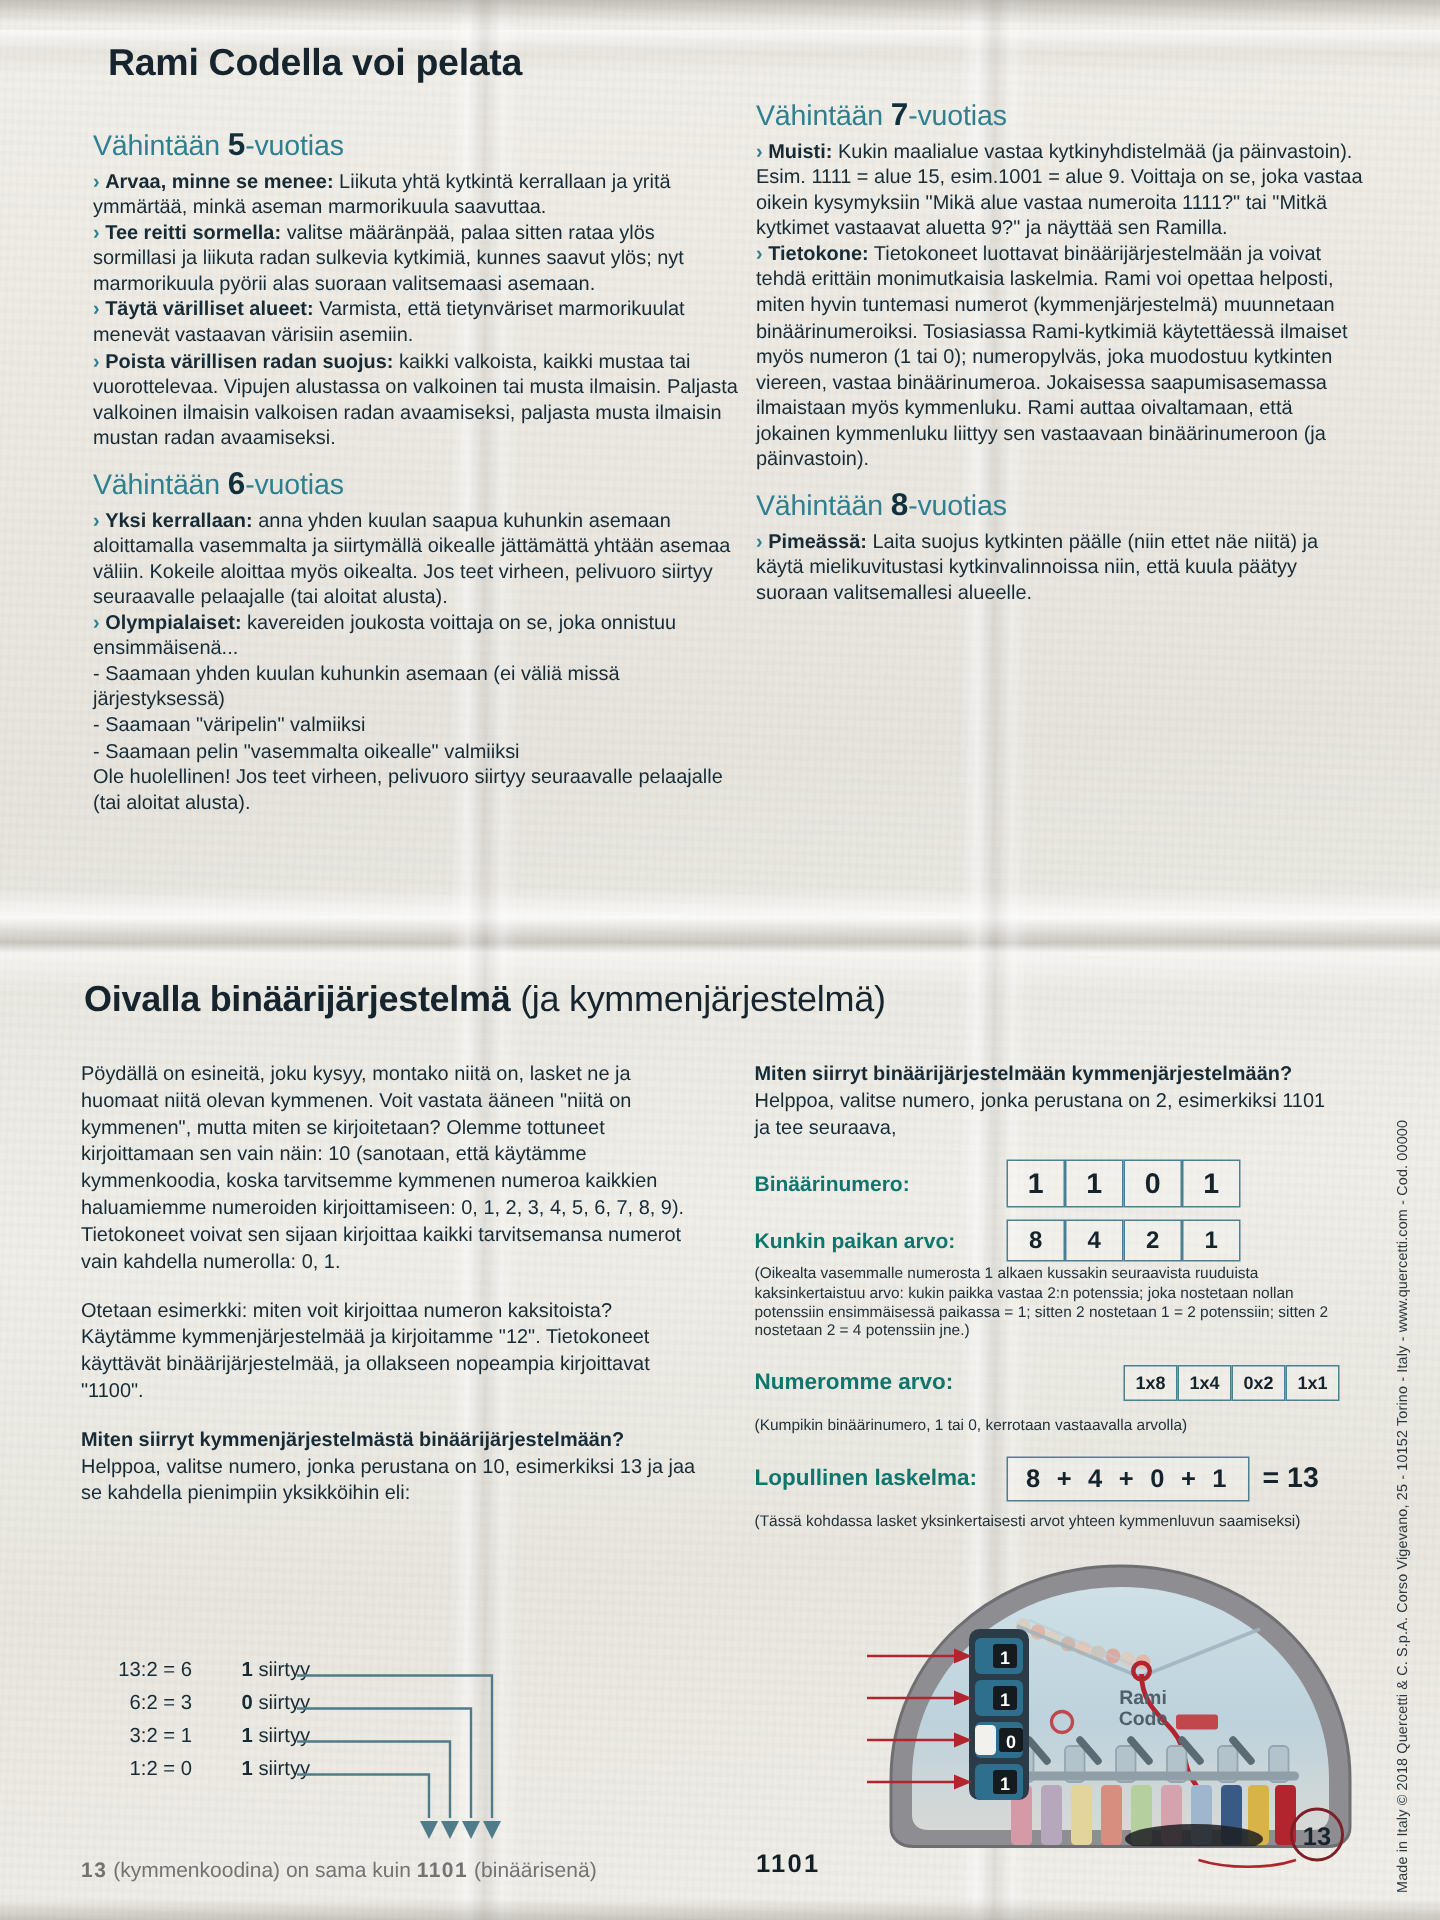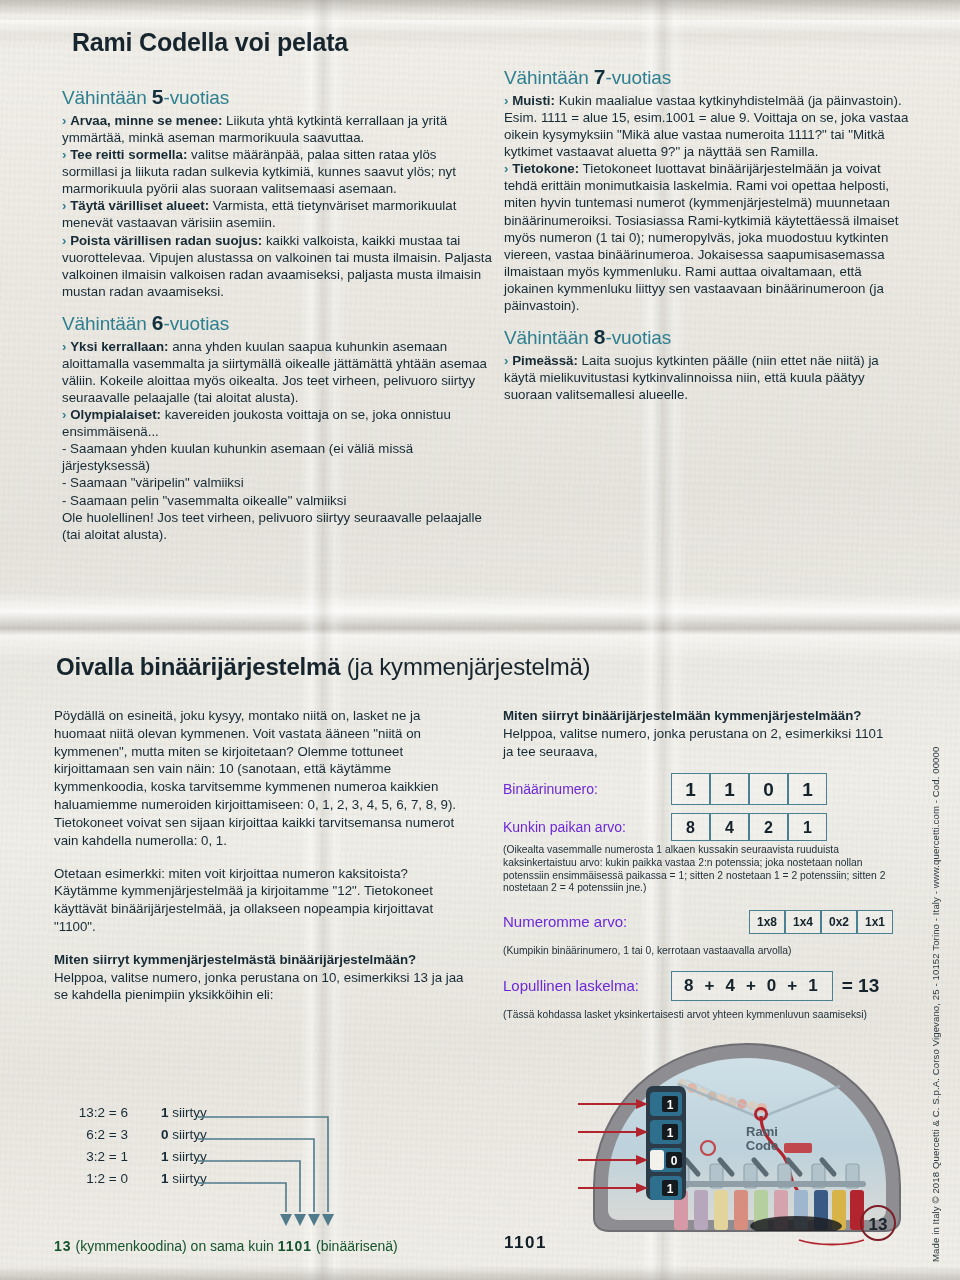--- a/index.html
+++ b/index.html
@@ -71,21 +71,21 @@
     letter-spacing:-0.2px;
   }
   h2.title2 span.light{font-weight:normal;}
   .b-col{position:absolute;font-size:13.3px;line-height:1.34;color:#172b36;}
   .b-col p{margin:0 0 0 0;}
   .b-col .strong{font-weight:bold;}
   .tiny{font-size:10.3px;line-height:1.22;color:#22323c;}
 
   
   .rowline{display:flex;align-items:center;}
-  .rowlabel{font-size:14px;color:#6d28d9;}
+  .rowlabel{font-size:14px;color:#0f766e;font-weight:bold;}
   .boxes{display:flex;}
   .bx{
     border:1.6px solid #4b7f92;background:rgba(255,255,255,0.22);
     display:flex;align-items:center;justify-content:center;
     font-weight:bold;color:#14232c;
   }
   .bx.big{width:37px;height:30px;font-size:19px;border-right-width:0.8px;border-left-width:0.8px;}
   .bx.big:first-child{border-left-width:1.6px;}
   .bx.big:last-child{border-right-width:1.6px;}
   .bx.mid{width:37px;height:26px;font-size:16px;border-right-width:0.8px;border-left-width:0.8px;}
@@ -100,21 +100,21 @@
     font-size:17px;font-weight:bold;color:#14232c;letter-spacing:2px;
   }
   .eq{font-size:19px;font-weight:bold;margin-left:9px;color:#14232c;}
 
   
   .divtab{position:absolute;font-size:13.5px;color:#172b36;line-height:1.0;}
   .divrow{display:flex;height:22px;gap:19px;}
   .divL{width:72px;text-align:right;}
   .divR{margin-left:14px;}
   .divR b{font-weight:bold;}
-  .conclusion{position:absolute;font-size:14px;color:#14532d;}
+  .conclusion{position:absolute;font-size:14px;color:#737373;}
   .conclusion b{font-weight:bold;letter-spacing:1px;}
 
   
   .vtext{
     position:absolute;transform-origin:left top;
     transform:rotate(-90deg);
     font-size:9.6px;color:#2a3740;white-space:nowrap;letter-spacing:0.1px;
   }
   
   .device{position:absolute;}

